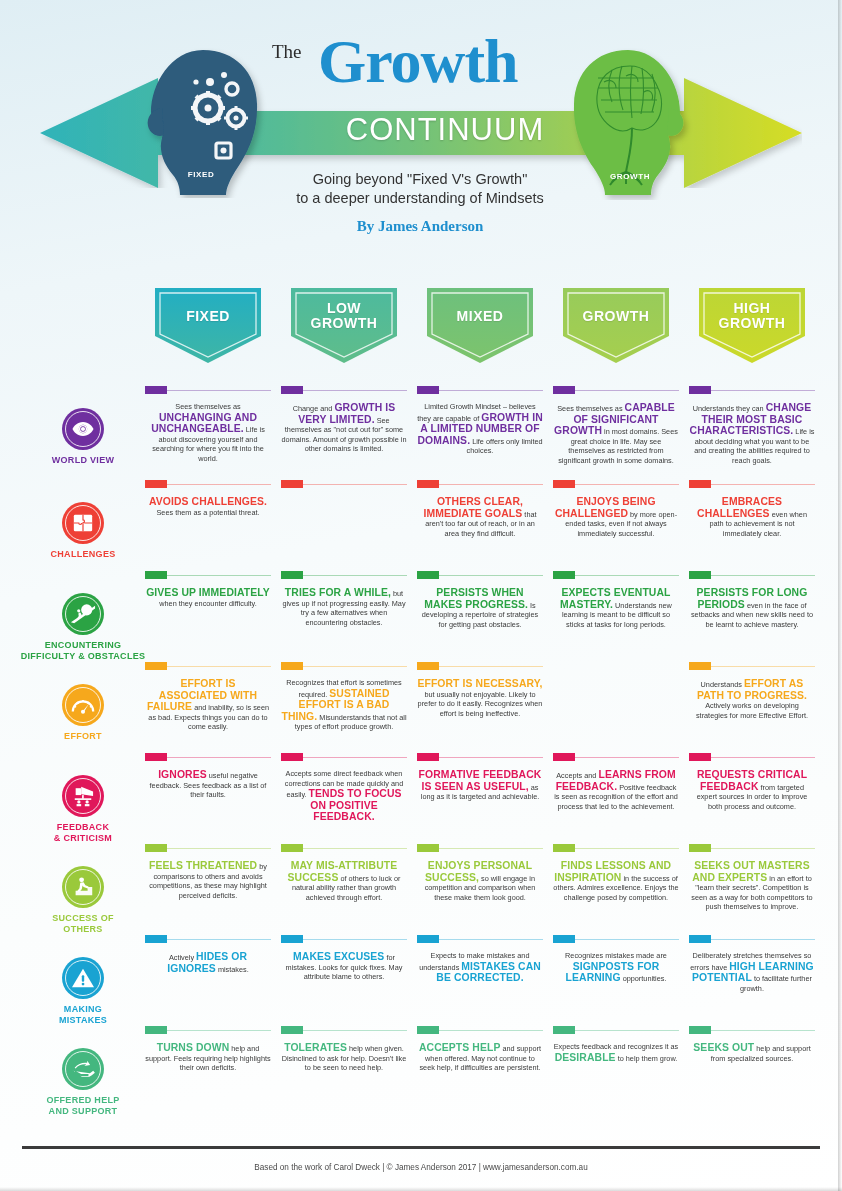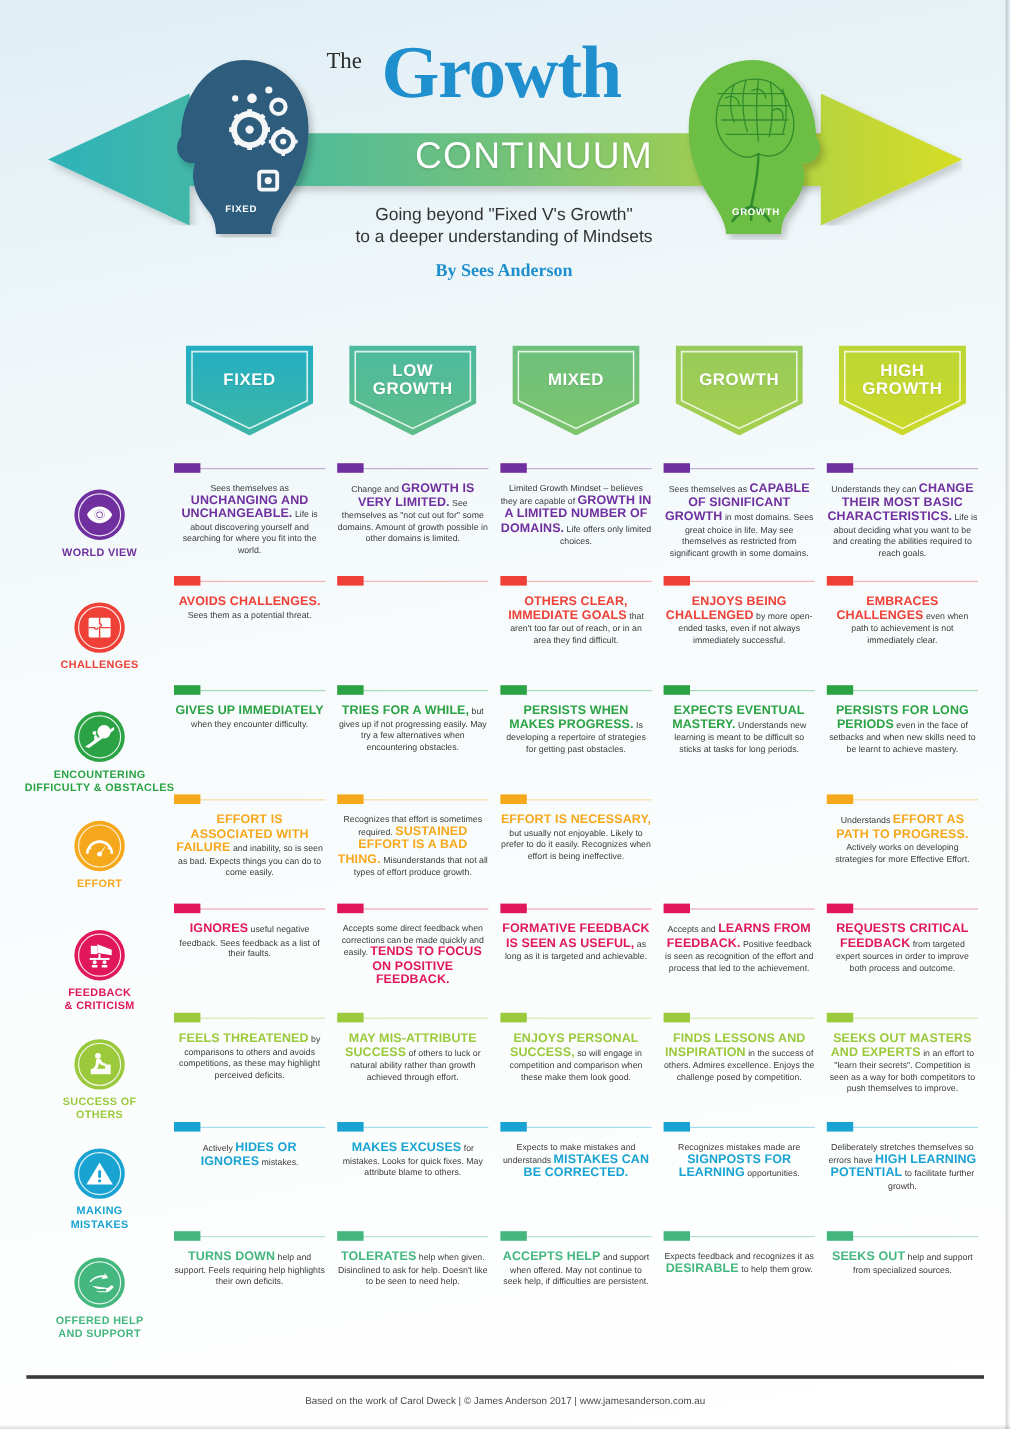--- a/index.html
+++ b/index.html
@@ -217,21 +217,21 @@
       <div class="head-label growth">GROWTH</div>
     </div>
 
     <div class="title-the">The</div>
     <div class="title-main">Growth</div>
     <div class="title-sub">CONTINUUM</div>
     <div class="tagline">
       <span>Going beyond "Fixed V's Growth"</span><br>
       <span>to a deeper understanding of Mindsets</span>
     </div>
-    <div class="byline">By Sees Anderson</div>
+    <div class="byline">By James Anderson</div>
   </div>
 
   <div class="banners">
       <div class="banner" style="left: 155px;">
         <svg width="106" height="75" viewBox="0 0 106 75" style="position:absolute;left:0;top:0;">
           <defs>
             <linearGradient id="bg0" x1="0" y1="0" x2="0" y2="1">
               <stop offset="0%" stop-color="#22aec3"></stop>
               <stop offset="100%" stop-color="#3fb6a5"></stop>
             </linearGradient>

